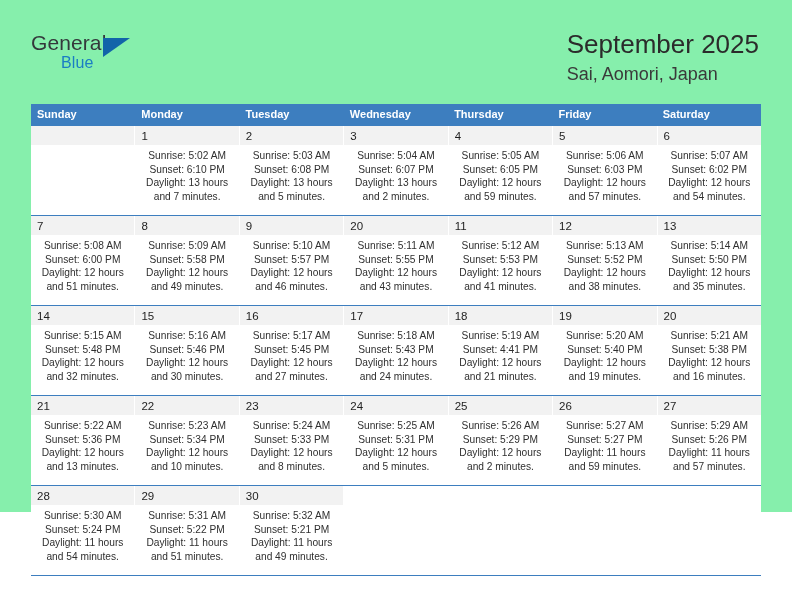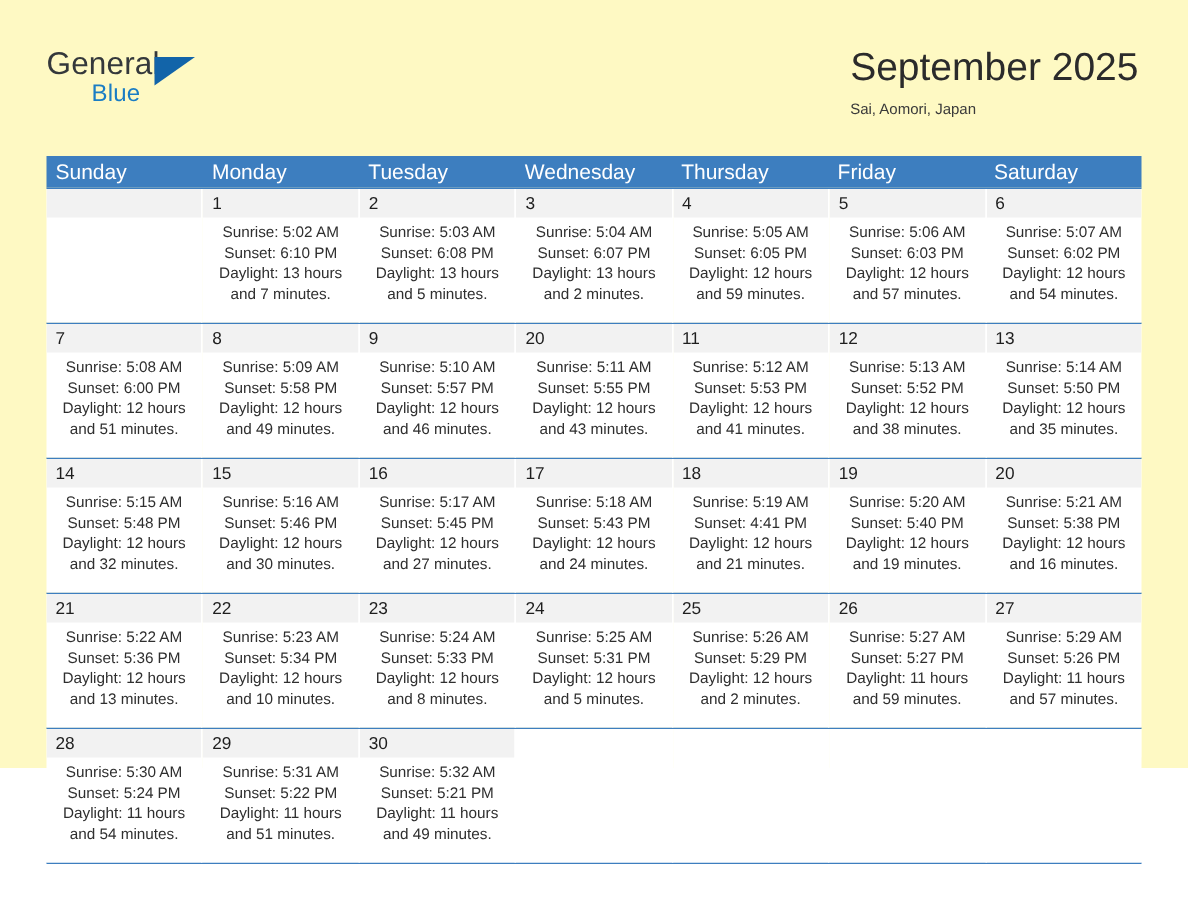--- a/index.html
+++ b/index.html
@@ -9,21 +9,21 @@
     height: 612px;
     background: #ffffff;
     font-family: "Liberation Sans", sans-serif;
     overflow: hidden;
   }
 
   .page {
     position: relative;
     width: 792px;
     height: 512px;
-    background: #fef9c3;
+    background: #86efac;
     padding-left: 32px;
   }
 
   
   .top-bar {
     position: absolute;
     left: 0;
     top: 0;
     width: 792px;
     height: 100px;
@@ -72,21 +72,21 @@
   }
   .cal-title {
     font-size: 26px;
     color: #2b2b2b;
     font-weight: normal;
     line-height: 32px;
     white-space: nowrap;
   }
   .cal-subtitle {
     margin-top: 6px;
-    font-size: 10px;
+    font-size: 18px;
     color: #3a3a3a;
     line-height: 16px;
     white-space: nowrap;
   }
 
   
   .calendar {
     position: absolute;
     left: 31px;
     top: 104px;
@@ -95,25 +95,26 @@
 
   .dow-row {
     display: flex;
     width: 100%;
     height: 21px;
     background: #3d7ebf;
   }
   .dow {
     flex: 1 1 0;
     color: #ffffff;
-    font-size: 14px;
+    font-size: 11px;
     line-height: 21px;
     padding-left: 6px;
     white-space: nowrap;
     overflow: hidden;
+    font-weight: bold;
   }
 
   .week {
     display: flex;
     width: 100%;
     height: 90px;
     border-top: 1px solid #3d7ebf;
   }
   .week:first-of-type { border-top: none; }
 

